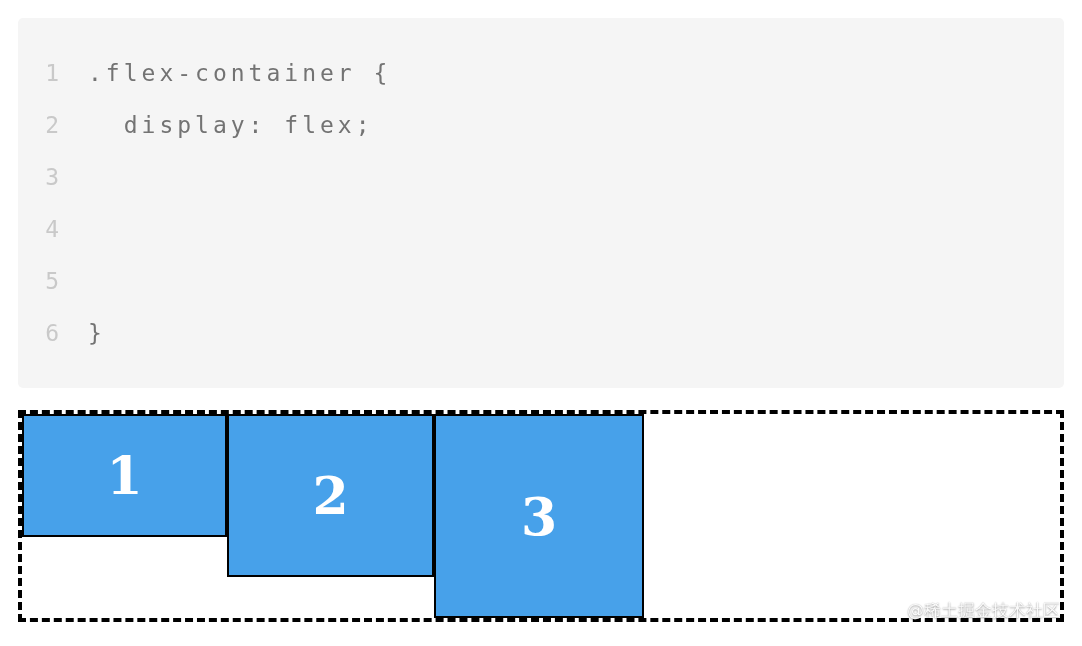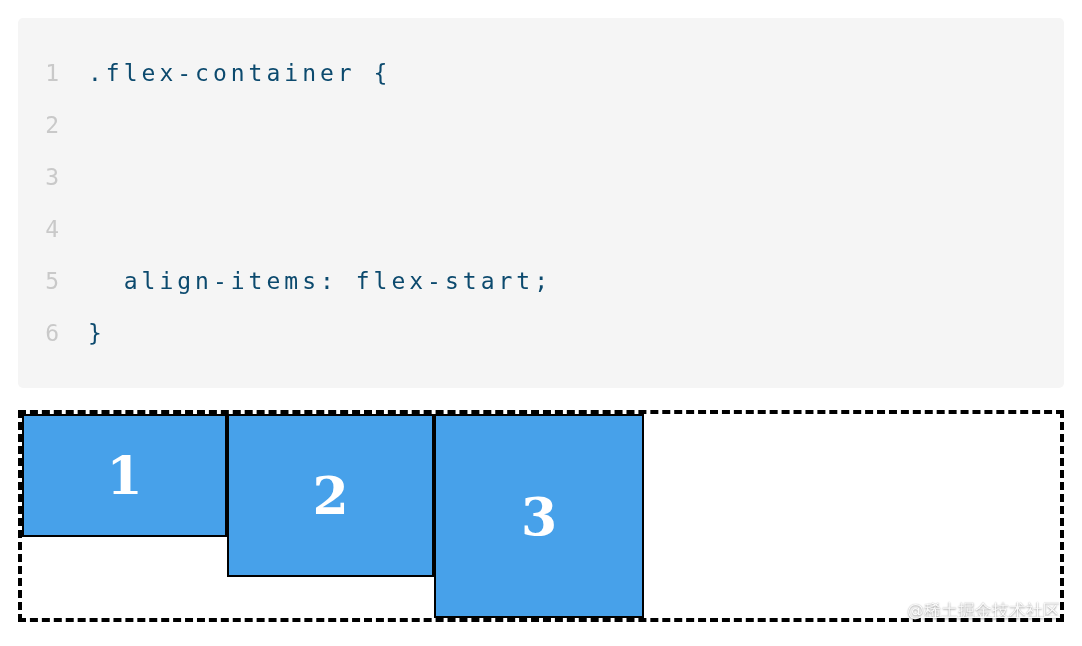--- a/index.html
+++ b/index.html
@@ -35,21 +35,21 @@
   }
   .line-num {
     margin-left: 27px;
     width: 14px;
     text-align: right;
     color: #c9c9c9;
     flex: 0 0 auto;
   }
   .code-text {
     margin-left: 29px;
-    color: #0c4a6e;
+    color: #737373;
     letter-spacing: 4px;
     white-space: pre;
   }
 
   
   .flex-demo {
     position: absolute;
     left: 18px;
     top: 410px;
     width: 1046px;
@@ -83,43 +83,42 @@
   .watermark {
     position: absolute;
     right: 0px;
     bottom: -4px;
     font-family: "DejaVu Sans", "Liberation Sans", sans-serif;
     font-size: 17px;
     color: rgba(255,255,255,0.95);
     text-shadow: 0 1px 2px rgba(0,0,0,0.35), 0 0 1px rgba(0,0,0,0.25);
     z-index: 5;
     white-space: nowrap;
-    text-decoration: underline;
   }
 </style>
 </head>
 <body>
 
 <div class="code-panel">
   <div class="code-line">
     <span class="line-num">1</span>
     <span class="code-text">.flex-container {</span>
   </div>
   <div class="code-line">
     <span class="line-num">2</span>
+    <span class="code-text">  display: flex;</span>
   </div>
   <div class="code-line">
     <span class="line-num">3</span>
   </div>
   <div class="code-line">
     <span class="line-num">4</span>
   </div>
   <div class="code-line">
     <span class="line-num">5</span>
-    <span class="code-text">  align-items: flex-start;</span>
   </div>
   <div class="code-line">
     <span class="line-num">6</span>
     <span class="code-text">}</span>
   </div>
 </div>
 
 <div class="flex-demo">
   <div class="flex-item item-1">
     <span>1</span>

